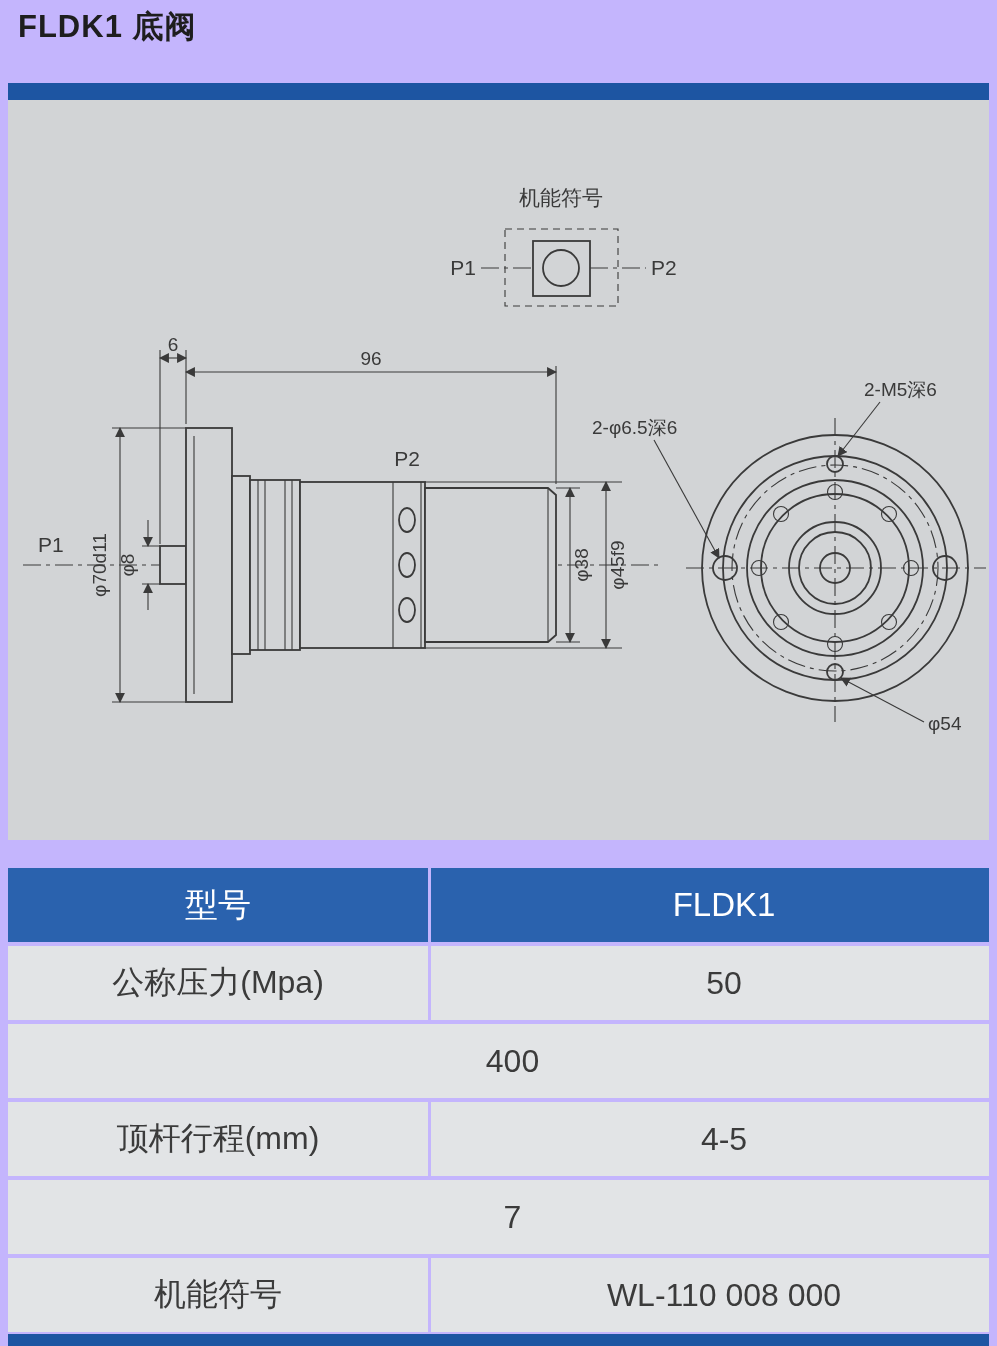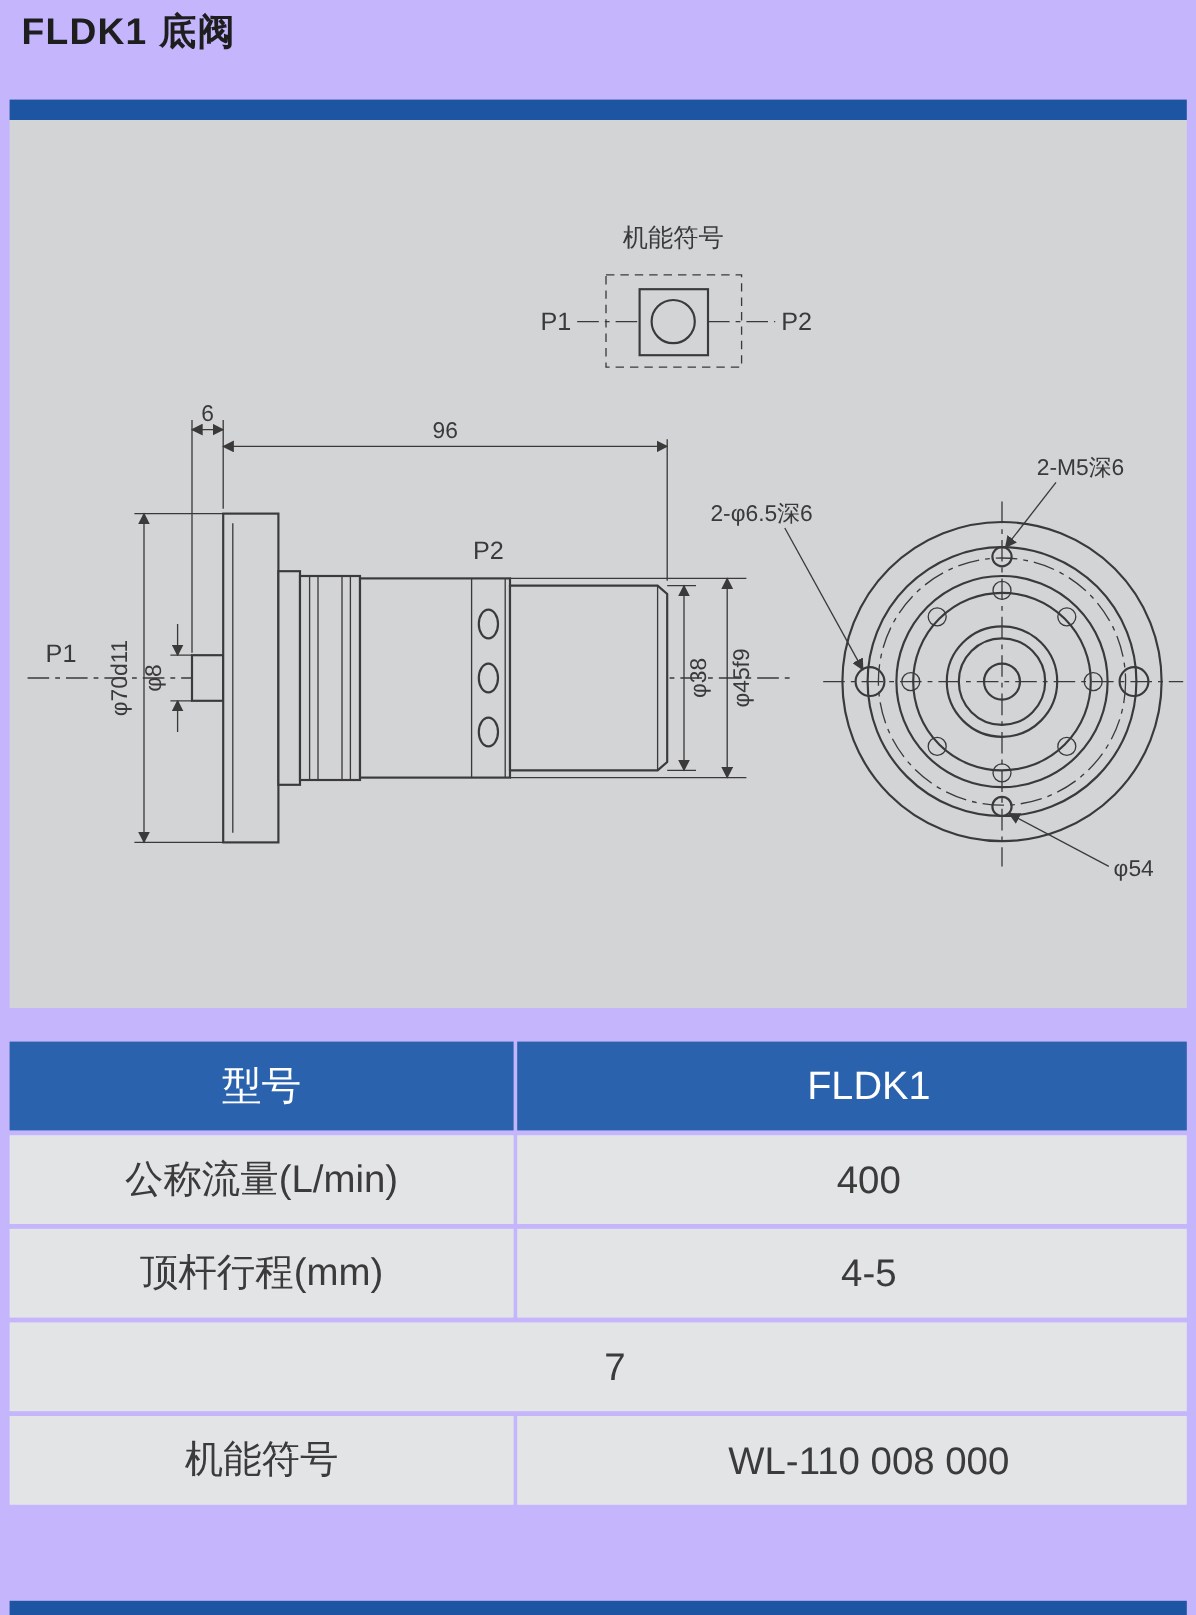--- a/index.html
+++ b/index.html
@@ -153,21 +153,24 @@
       </g>
     </svg>
   </div>
 
   <div class="spec">
     <div class="t-row t-header">
       <div class="t-cell t-label">型号</div>
       <div class="t-cell t-value">FLDK1</div>
     </div>
     <div class="t-row">
-      <div class="t-cell t-label">公称流量(L/min)</div>
+      <div class="t-cell t-label">公称压力(Mpa)</div>
+      <div class="t-cell t-value">50</div>
+    </div>
+    <div class="t-row">
       <div class="t-cell t-value">400</div>
     </div>
     <div class="t-row">
       <div class="t-cell t-label">顶杆行程(mm)</div>
       <div class="t-cell t-value">4-5</div>
     </div>
     <div class="t-row">
       <div class="t-cell t-value">7</div>
     </div>
     <div class="t-row">

